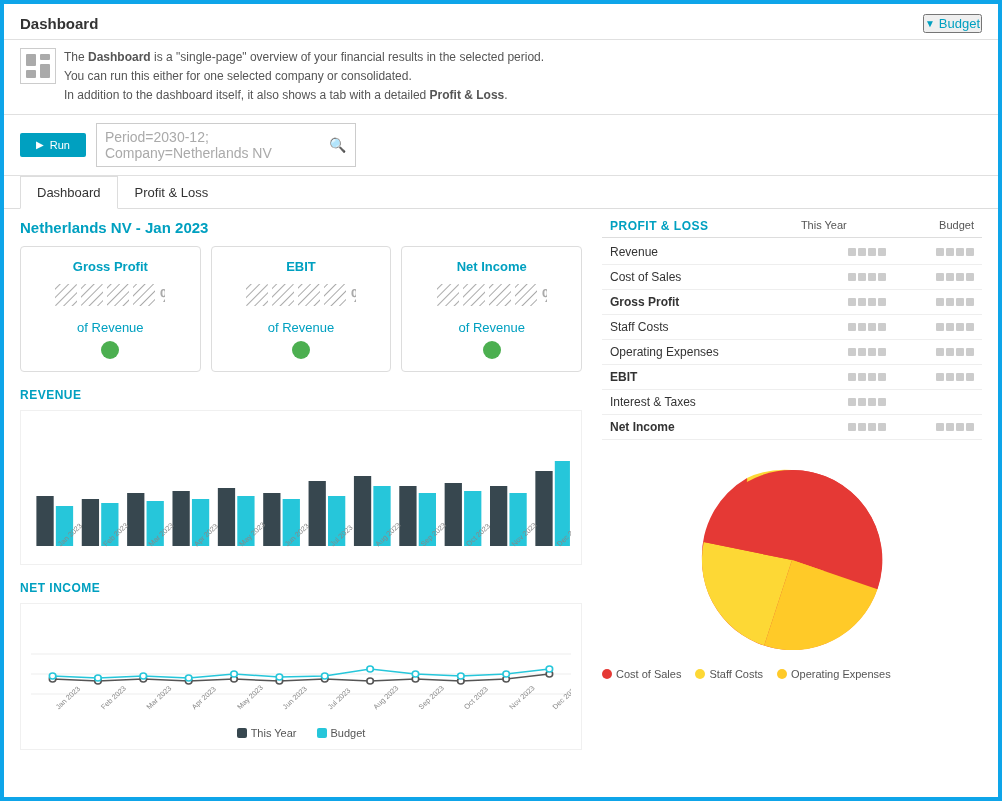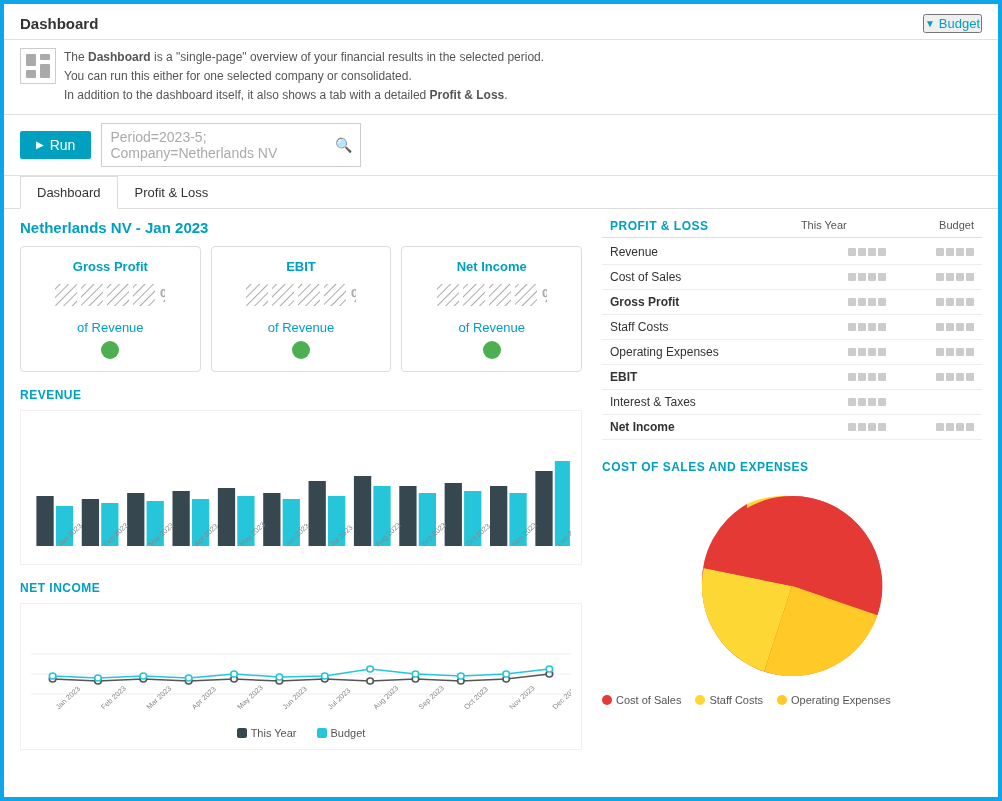--- a/index.html
+++ b/index.html
@@ -11,21 +11,21 @@
     .header-title { font-weight: bold; font-size: 15px; color: #333; }
     .actions-btn { color: #00a0c0; font-size: 13px; cursor: pointer; display: flex; align-items: center; gap: 4px; }
     .actions-btn::before { content: '▼'; font-size: 10px; }
     
     
     .description { padding: 8px 16px 8px 60px; font-size: 12px; color: #555; line-height: 1.6; border-bottom: 1px solid #e0e0e0; position: relative; }
     .description-icon { position: absolute; left: 16px; top: 8px; width: 36px; height: 36px; border: 1px solid #ccc; display: flex; align-items: center; justify-content: center; }
 
     
     .toolbar { padding: 8px 16px; display: flex; align-items: center; gap: 10px; border-bottom: 1px solid #e0e0e0; }
-    .run-btn { background: #00a0c0; color: #fff; border: none; padding: 6px 16px; cursor: pointer; display: flex; align-items: center; gap: 6px; border-radius: 2px; font-size: 14px; }
+    .run-btn { background: #00a0c0; color: #fff; border: none; padding: 6px 16px; cursor: pointer; display: flex; align-items: center; gap: 6px; border-radius: 2px; font-size: 11px; }
     .run-btn::before { content: '▶'; font-size: 10px; }
     .filter-input { border: 1px solid #ccc; padding: 5px 8px; font-size: 12px; width: 260px; display: flex; align-items: center; justify-content: space-between; color: #555; }
     .filter-input span { color: #aaa; font-size: 14px; }
 
     
     .tabs { display: flex; border-bottom: 1px solid #ddd; padding: 0 16px; }
     .tab { padding: 8px 16px; font-size: 13px; cursor: pointer; border: 1px solid transparent; margin-bottom: -1px; }
     .tab.active { border: 1px solid #ddd; border-bottom-color: #fff; background: #fff; }
 
     
@@ -95,21 +95,21 @@
     <div>
       <div>The <strong>Dashboard</strong> is a "single-page" overview of your financial results in the selected period.</div>
       <div>You can run this either for one selected company or consolidated.</div>
       <div>In addition to the dashboard itself, it also shows a tab with a detailed <strong>Profit &amp; Loss</strong>.</div>
     </div>
   </div>
 
   <div class="toolbar">
     <button class="run-btn">Run</button>
     <div class="filter-input">
-      <span>Period=2023-5; Company=Netherlands NV</span>
+      <span>Period=2030-12; Company=Netherlands NV</span>
       <span>🔍</span>
     </div>
   </div>
 
   <div class="tabs">
     <div class="tab active">Dashboard</div>
     <div class="tab">Profit &amp; Loss</div>
   </div>
 
   <div class="main">
@@ -422,21 +422,20 @@
                     <span class="vsq"></span>
                     <span class="vsq"></span>
                     <span class="vsq"></span>
                   </span></td>
             </tr>
           </tbody>
         </table>
       </div>
 
       <div class="pie-section">
-        <div class="pie-title">COST OF SALES AND EXPENSES</div>
         <div class="pie-container">
           <svg width="200" height="200" viewBox="0 0 200 200">
 
             <path d="M100,100 L100,10 A90,90 0 0,1 190,100 A90,90 0 0,1 100,190 A90,90 0 0,1 10,100 A90,90 0 0,1 55,18 Z" fill="#e53935"></path>
 
             <path d="M100,100 L55,18 A90,90 0 0,1 100,10 Z" fill="#fdd835"></path>
 
             <path d="M100,100 L190,100 A90,90 0 0,1 55,18 Z" fill="#ffca28" transform=""></path>
 
           </svg>

